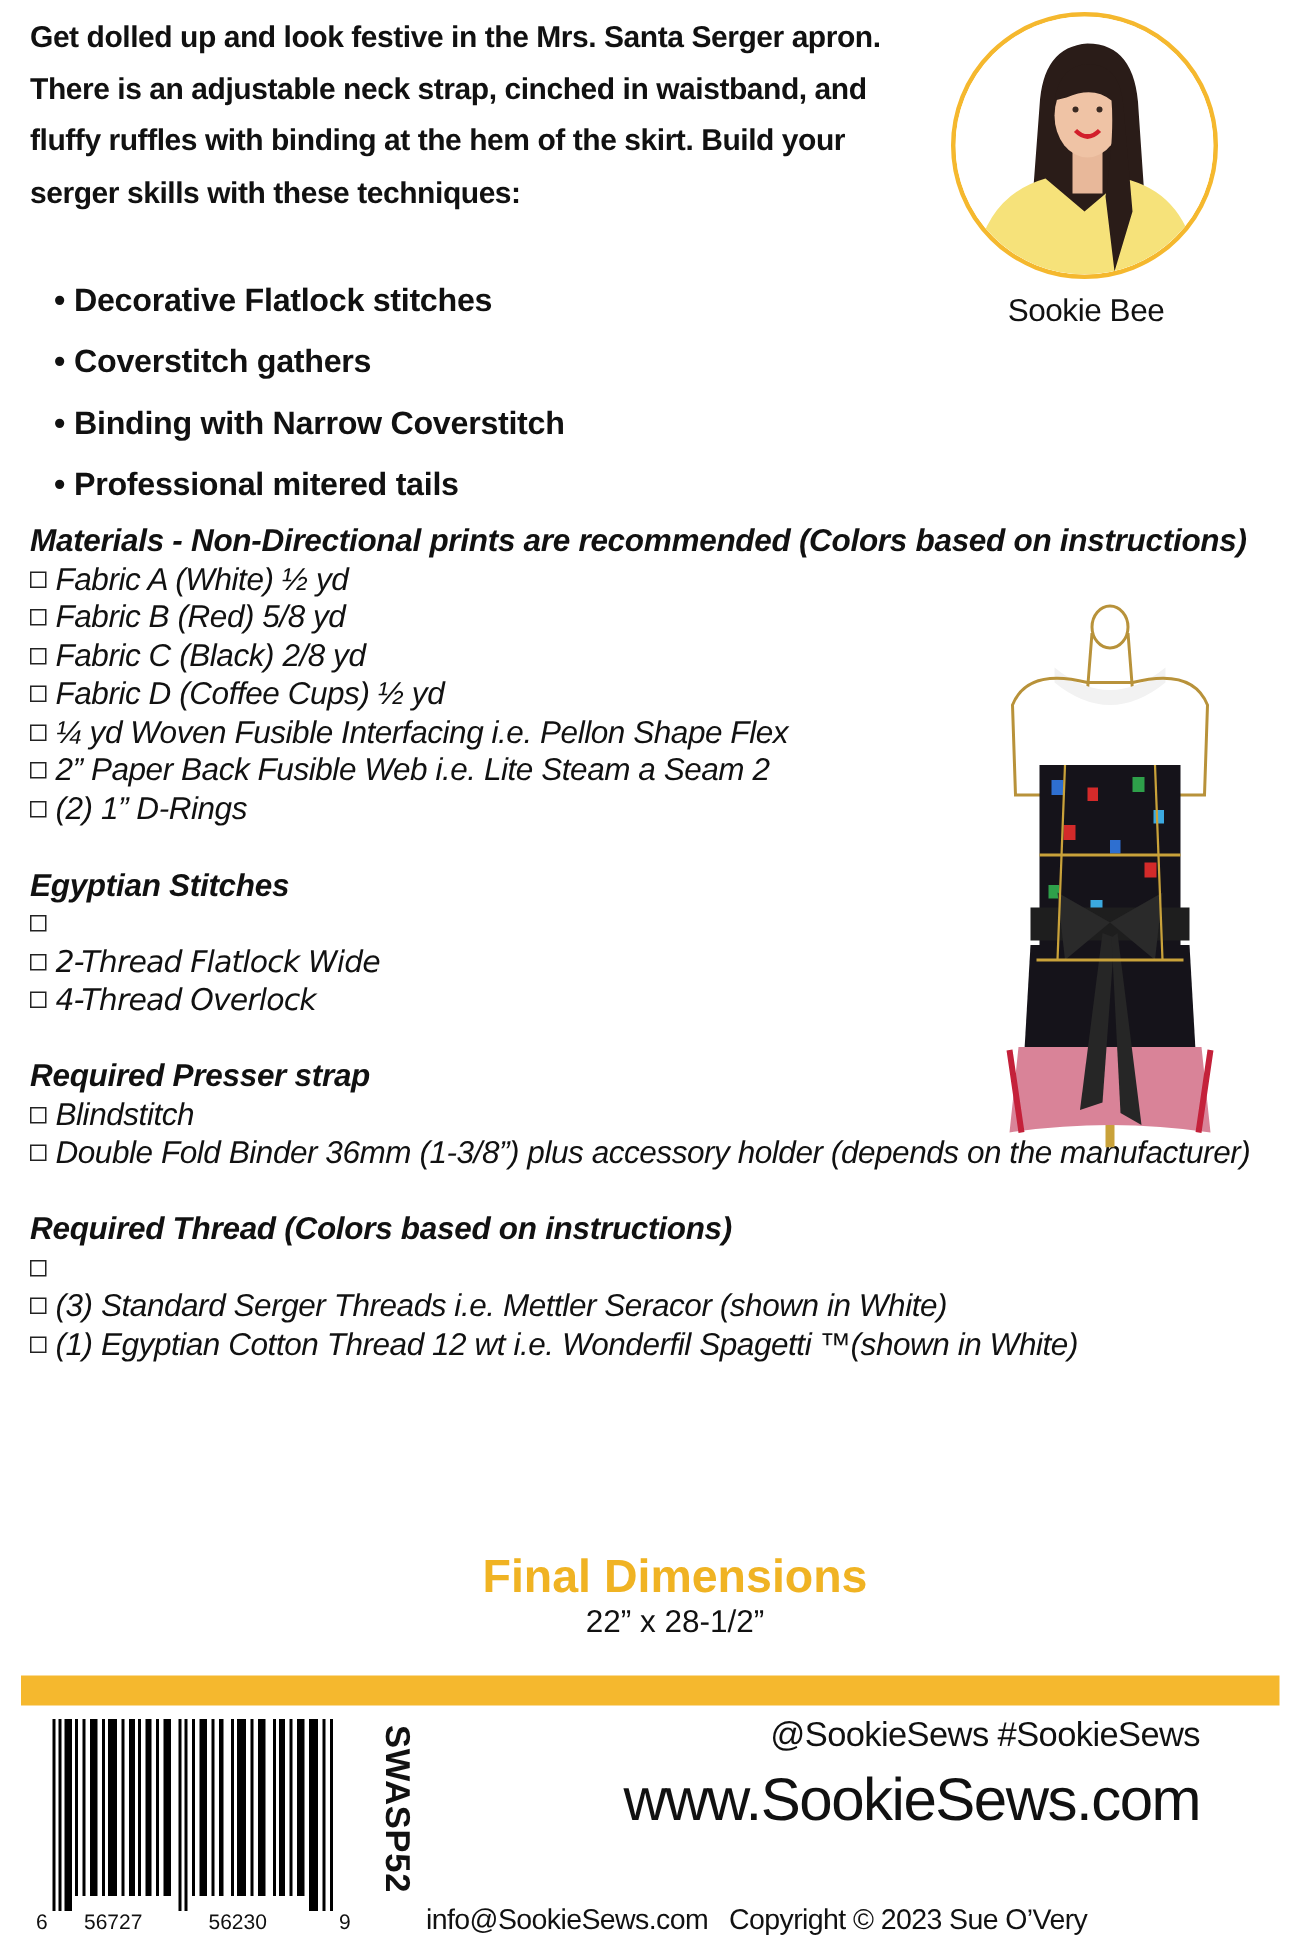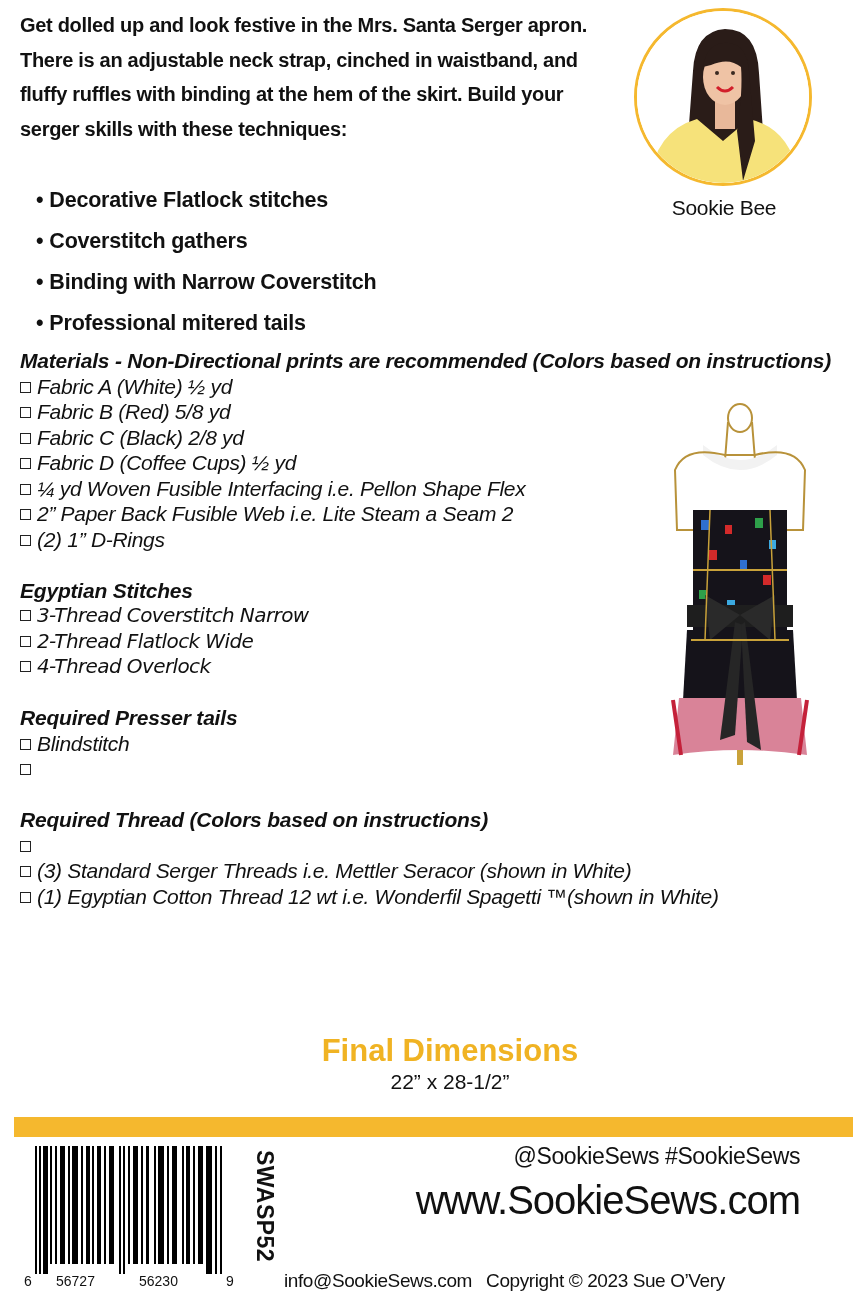--- a/index.html
+++ b/index.html
@@ -136,30 +136,30 @@
   <div class="item"><span class="box"></span><span>Fabric C (Black) 2/8 yd</span></div>
   <div class="item"><span class="box"></span><span>Fabric D (Coffee Cups) ½ yd</span></div>
   <div class="item"><span class="box"></span><span>¼ yd Woven Fusible Interfacing i.e. Pellon Shape Flex</span></div>
   <div class="item"><span class="box"></span><span>2” Paper Back Fusible Web i.e. Lite Steam a Seam 2</span></div>
   <div class="item"><span class="box"></span><span>(2) 1” D-Rings</span></div>
 
   <div class="gap"></div>
 
   <div class="stitches">
     <div class="section-title">Egyptian Stitches</div>
-    <div class="item"><span class="box"></span><span>3-Thread Coverstitch Narrow</span></div>
+    <div class="item"><span class="box"></span></div>
     <div class="item"><span class="box"></span><span>2-Thread Flatlock Wide</span></div>
     <div class="item"><span class="box"></span><span>4-Thread Overlock</span></div>
   </div>
 
   <div class="gap"></div>
 
-  <div class="section-title">Required Presser tails</div>
+  <div class="section-title">Required Presser strap</div>
   <div class="item"><span class="box"></span><span>Blindstitch</span></div>
-  <div class="item"><span class="box"></span></div>
+  <div class="item"><span class="box"></span><span>Double Fold Binder 36mm (1-3/8”) plus accessory holder (depends on the manufacturer)</span></div>
 
   <div class="gap"></div>
 
   <div class="section-title">Required Thread (Colors based on instructions)</div>
   <div class="item"><span class="box"></span></div>
   <div class="item"><span class="box"></span><span>(3) Standard Serger Threads i.e. Mettler Seracor (shown in White)</span></div>
   <div class="item"><span class="box"></span><span>(1) Egyptian Cotton Thread 12 wt i.e. Wonderfil Spagetti ™(shown in White)</span></div>
 </div>
 
 <div class="mannequin">

